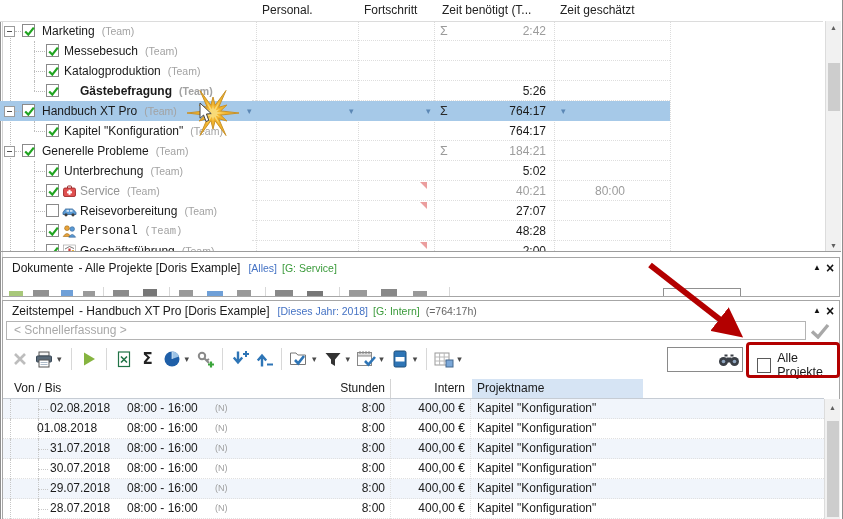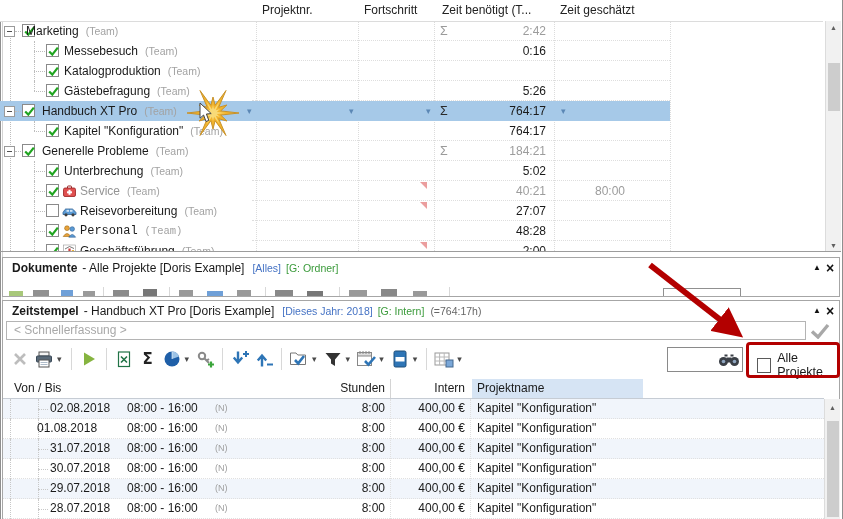--- a/index.html
+++ b/index.html
@@ -42,21 +42,21 @@
   .tree-bottom{position:absolute;left:0;top:251px;width:841px;height:1px;background:#9c9c9c;}
 
   
   .vscroll{position:absolute;width:16px;background:#f1f1f1;border-left:1px solid #dcdcdc;box-sizing:border-box;}
   .sarrow{position:absolute;left:0;width:15px;height:12px;font-size:7px;color:#606060;text-align:center;line-height:13px;}
   .sthumb{position:absolute;left:2px;width:12px;background:#cdcdcd;}
 
   
   .panelbox{position:absolute;left:2px;width:838px;background:#fff;border:1px solid #a6a6a6;box-sizing:border-box;}
   .phead{position:absolute;left:12px;line-height:19px;white-space:nowrap;}
-  .ptitle{font-weight:bold;text-align:center;}
+  .ptitle{font-weight:normal;text-align:center;}
   .psub{margin-left:5px;}
   .ptagb{margin-left:8px;font-size:10.5px;color:#4472c4;}
   .ptagg{margin-left:5px;font-size:10.5px;color:#3a9a3a;}
   .psum{margin-left:6px;font-size:10.5px;color:#666;}
   .wbtn{position:absolute;color:#111;cursor:default;}
   .wbtn.min{font-size:8px;}
   .wbtn.cls{font-size:14px;font-weight:bold;line-height:10px;}
   .clipstrip{position:absolute;left:3px;top:281px;width:835px;height:15px;overflow:hidden;background:#fff;}
   .frag{position:absolute;bottom:0;}
 
@@ -104,54 +104,53 @@
   <div class="edge l2" style="left:2px"></div>
   <div class="edge" style="left:842px"></div>
 
   <div class="vgrid" style="left:256px"></div>
   <div class="vgrid" style="left:358px"></div>
   <div class="vgrid" style="left:434px"></div>
   <div class="vgrid" style="left:554px"></div>
   <div class="vgrid" style="left:670px"></div>
 
   <div class="tree-header">
-    <div class="tree-th" style="left:262px">Projektnr.</div>
+    <div class="tree-th" style="left:262px">Personal.</div>
     <div class="tree-th" style="left:364px">Fortschritt</div>
     <div class="tree-th" style="left:442px">Zeit benötigt (T...</div>
     <div class="tree-th" style="left:560px">Zeit geschätzt</div>
   </div>
 
   <div class="tree-body">
     <div class="rootchain"></div>
   <div class="trow">
         <div class="hgrid"></div>
         <div class="expandbox">
           <div class="minus"></div>
         </div>
         <div class="conn root"></div>
         <div class="cbx" style="left: 22px;">
           <svg width="15" height="15" viewBox="0 0 15 15">
             <path d="M3.2 7.5 L6.3 10.6 L11.8 3.6" stroke="#1fa41f" stroke-width="2.2" fill="none"></path>
           </svg>
         </div>
-        <div class="ntext" style="left: 26px;"><span class="nm">Marketing</span><span class="team">(Team)</span></div>
+        <div class="ntext" style="left: 42px;"><span class="nm">Marketing</span><span class="team">(Team)</span></div>
         <div class="sigma">Σ</div>
         <div class="val vb gray">2:42</div>
       </div>
       <div class="trow">
         <div class="hgrid"></div>
         <div class="chain"></div>
         <div class="conn child"></div>
         <div class="cbx" style="left: 46px;">
           <svg width="15" height="15" viewBox="0 0 15 15">
             <path d="M3.2 7.5 L6.3 10.6 L11.8 3.6" stroke="#1fa41f" stroke-width="2.2" fill="none"></path>
           </svg>
         </div>
         <div class="ntext" style="left: 64px;"><span class="nm">Messebesuch</span><span class="team">(Team)</span></div>
-        <div class="val vb">0:16</div>
       </div>
       <div class="trow">
         <div class="hgrid"></div>
         <div class="chain"></div>
         <div class="conn child"></div>
         <div class="cbx" style="left: 46px;">
           <svg width="15" height="15" viewBox="0 0 15 15">
             <path d="M3.2 7.5 L6.3 10.6 L11.8 3.6" stroke="#1fa41f" stroke-width="2.2" fill="none"></path>
           </svg>
         </div>
@@ -159,21 +158,21 @@
       </div>
       <div class="trow">
         <div class="hgrid"></div>
         <div class="chain half"></div>
         <div class="conn child"></div>
         <div class="cbx" style="left: 46px;">
           <svg width="15" height="15" viewBox="0 0 15 15">
             <path d="M3.2 7.5 L6.3 10.6 L11.8 3.6" stroke="#1fa41f" stroke-width="2.2" fill="none"></path>
           </svg>
         </div>
-        <div class="ntext" style="left: 64px;"><span class="nm">Gästebefragung</span><span class="team">(Team)</span></div>
+        <div class="ntext" style="left: 80px; font-weight: bold;"><span class="nm">Gästebefragung</span><span class="team">(Team)</span></div>
         <div class="val vb">5:26</div>
       </div>
       <div class="trow sel">
         <div class="selbg"></div>
         <div class="expandbox">
           <div class="minus"></div>
         </div>
         <div class="conn root"></div>
         <div class="cbx" style="left: 22px;">
           <svg width="15" height="15" viewBox="0 0 15 15">
@@ -315,21 +314,21 @@
     </svg>
   </div>
   <div class="cursorwrap">
     <svg width="17" height="22" viewBox="0 0 17 22">
       <path d="M1 1 L1 16.2 L4.6 13 L7 19.5 L9.8 18.4 L7.4 12 L12.2 11.6 Z" fill="#fff" stroke="#444" stroke-width="1"></path>
     </svg>
   </div>
 
   <div class="panelbox" style="top:257px;height:40px"></div>
   <div class="phead" style="top:259px">
-    <span class="ptitle">Dokumente</span><span class="psub">- Alle Projekte [Doris Example]</span><span class="ptagb">[Alles]</span><span class="ptagg">[G: Ordner]</span>
+    <span class="ptitle">Dokumente</span><span class="psub">- Alle Projekte [Doris Example]</span><span class="ptagb">[Alles]</span><span class="ptagg">[G: Service]</span>
   </div>
   <span class="wbtn min" style="left:813px;top:263px">▲</span>
   <span class="wbtn cls" style="left:826px;top:263px">×</span>
   <div class="clipstrip">
       <div class="frag" style="left: 6px; width: 14px; height: 5px; background: rgb(168, 200, 122);"></div>
       <div class="frag" style="left: 30px; width: 16px; height: 6px; background: rgb(144, 144, 144);"></div>
       <div class="frag" style="left: 58px; width: 12px; height: 6px; background: rgb(111, 160, 216);"></div>
       <div class="frag" style="left: 80px; width: 12px; height: 5px; background: rgb(154, 154, 154);"></div>
       <div class="frag" style="left: 100px; width: 1px; height: 9px; background: rgb(216, 216, 216);"></div>
       <div class="frag" style="left: 110px; width: 16px; height: 6px; background: rgb(138, 138, 138);"></div>

